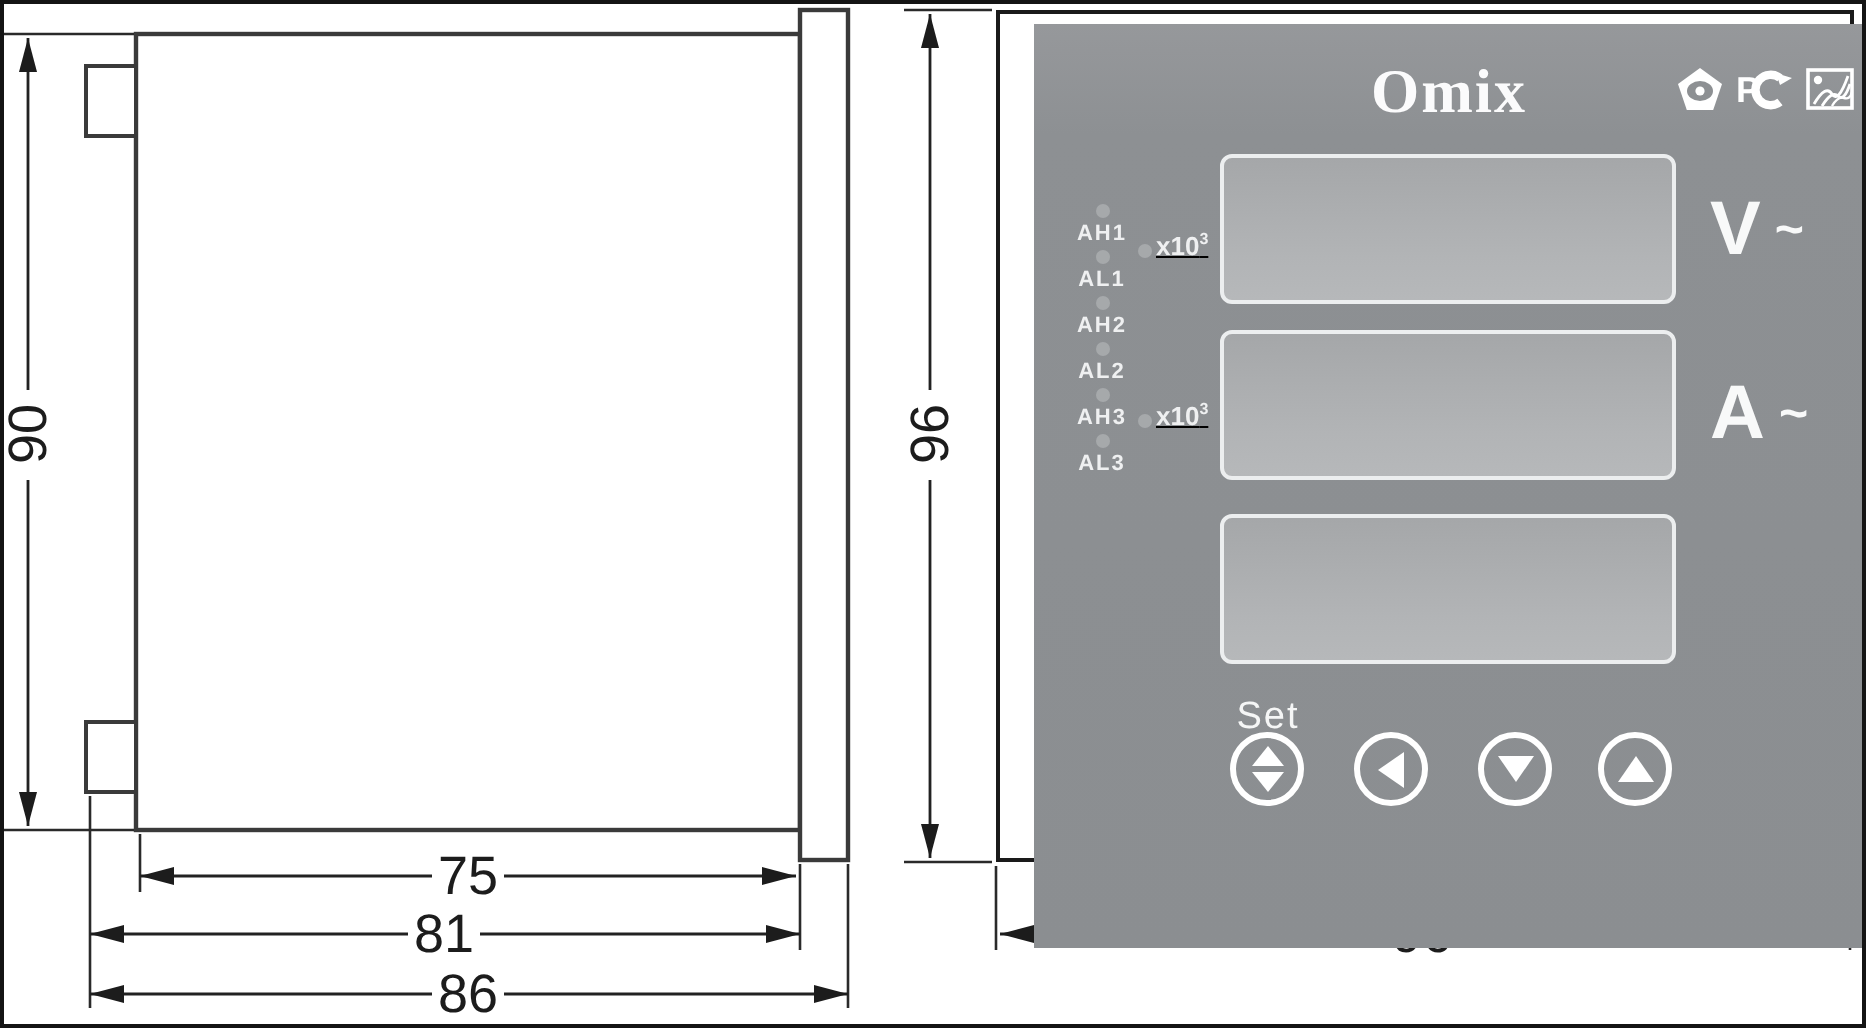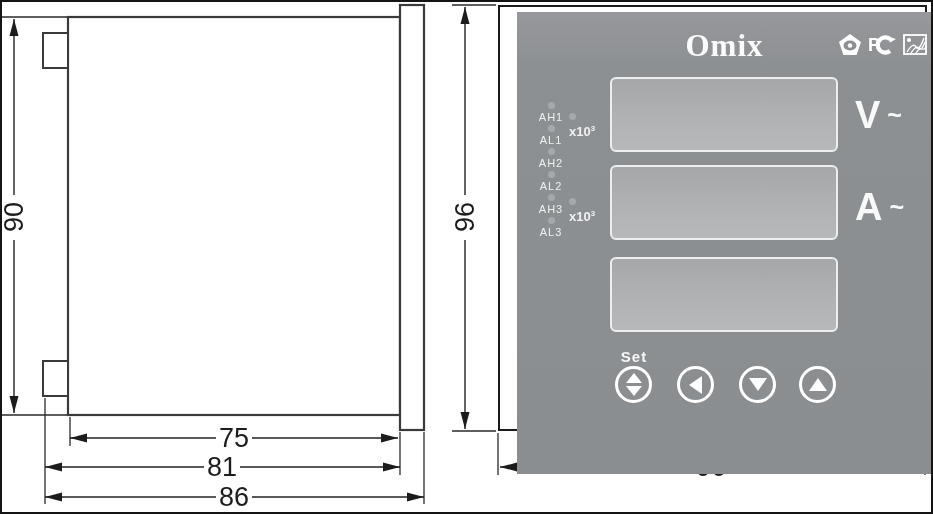--- a/index.html
+++ b/index.html
@@ -37,32 +37,32 @@
     color:#f8f9f9;font-weight:bold;font-size:38px;letter-spacing:1px;
   }
   .unit .wave{font-size:25px;margin-left:6px;font-weight:bold;}
 
   .led{
     position:absolute;left:12px;width:44px;display:flex;flex-direction:column;
     align-items:center;gap:2px;
   }
   .dot{width:7px;height:7px;border-radius:50%;background:#a6a9ab;}
   .led-label{
-    font-size:11px;font-weight:normal;color:#eff0f1;letter-spacing:1px;line-height:12px;
+    font-size:11px;font-weight:bold;color:#eff0f1;letter-spacing:1px;line-height:12px;
   }
   .mult{
-    position:absolute;left:52px;width:44px;display:flex;flex-direction:column;
-    align-items:flex-start;gap:2px;
+    position:absolute;left:52px;width:44px;display:flex;flex-direction:row;
+    align-items:flex-end;gap:2px;text-decoration:underline;
   }
   .mult-label{font-size:13px;font-weight:bold;color:#eff0f1;line-height:13px;}
   .mult-label sup{font-size:8px;}
 
   .set-label{
     position:absolute;left:95px;top:336px;width:44px;text-align:center;
-    font-size:15px;font-weight:bold;color:#f5f6f6;letter-spacing:1px;
+    font-size:19px;font-weight:normal;color:#f5f6f6;letter-spacing:1px;
   }
   .btn{
     position:absolute;top:354px;width:37px;height:37px;box-sizing:border-box;
     border:3px solid #ffffff;border-radius:50%;display:flex;align-items:center;
     justify-content:center;background:transparent;
   }
   .tri-up{width:0;height:0;border-left:9px solid transparent;border-right:9px solid transparent;border-bottom:13px solid #ffffff;}
   .tri-down{width:0;height:0;border-left:9px solid transparent;border-right:9px solid transparent;border-top:13px solid #ffffff;}
   .tri-left{width:0;height:0;border-top:9px solid transparent;border-bottom:9px solid transparent;border-right:13px solid #ffffff;}
   .set-tris{display:flex;flex-direction:column;align-items:center;gap:3px;}

